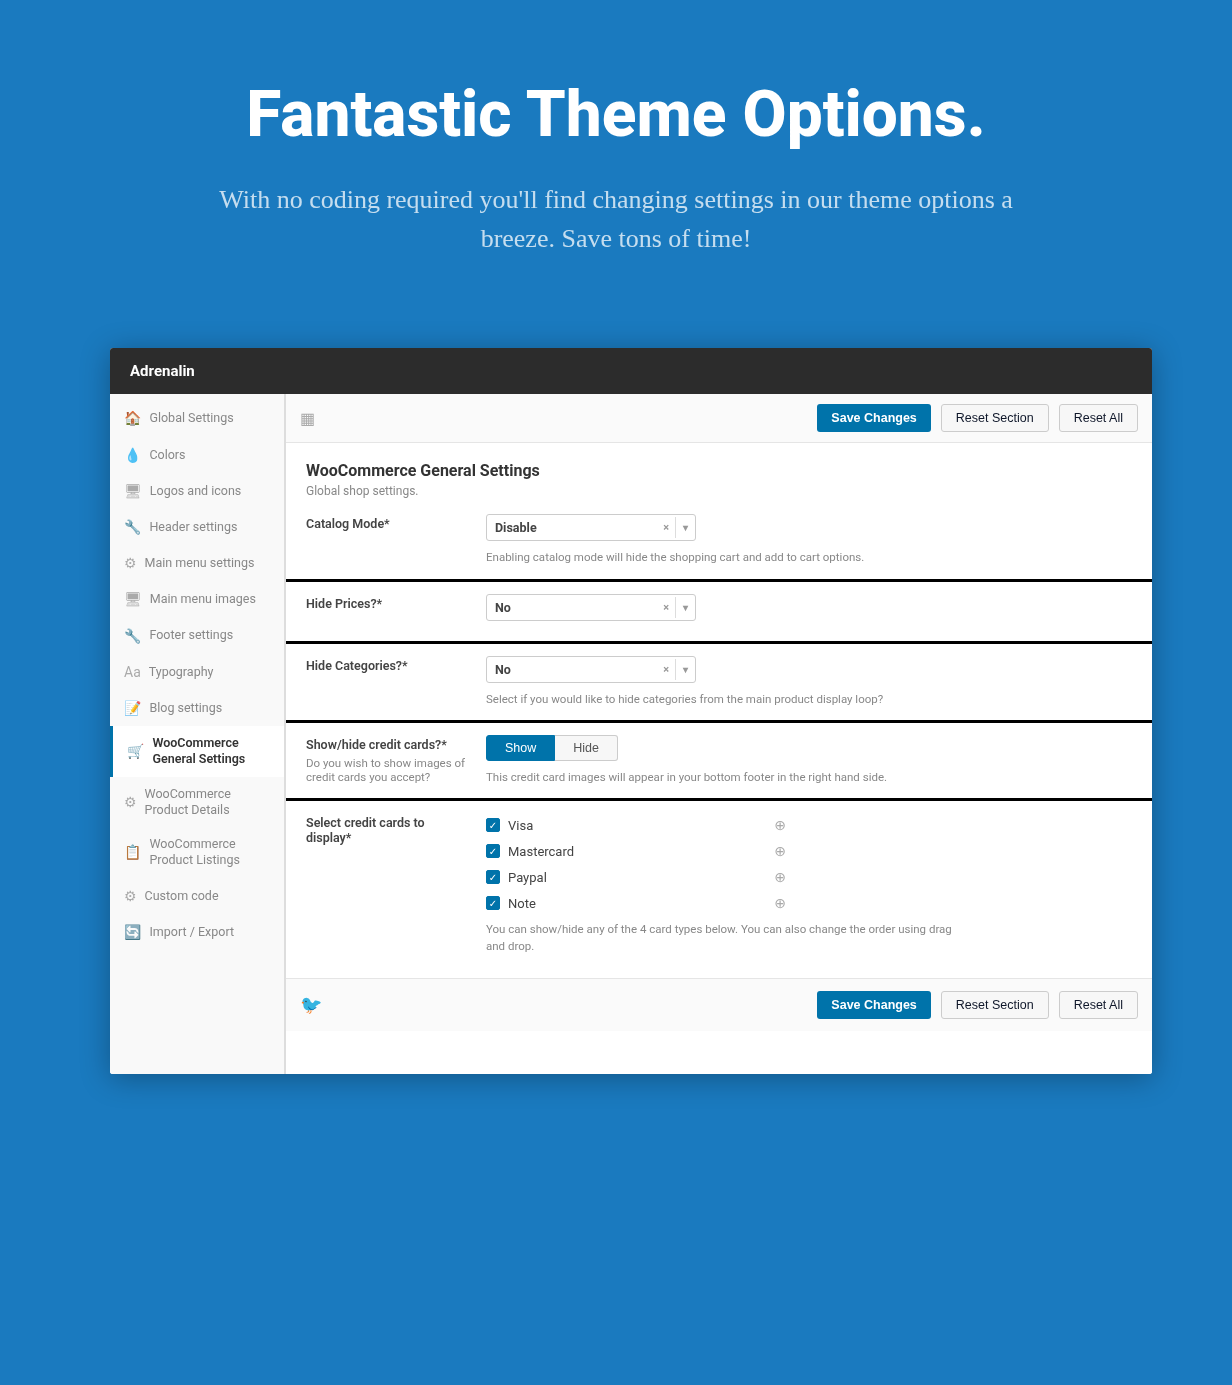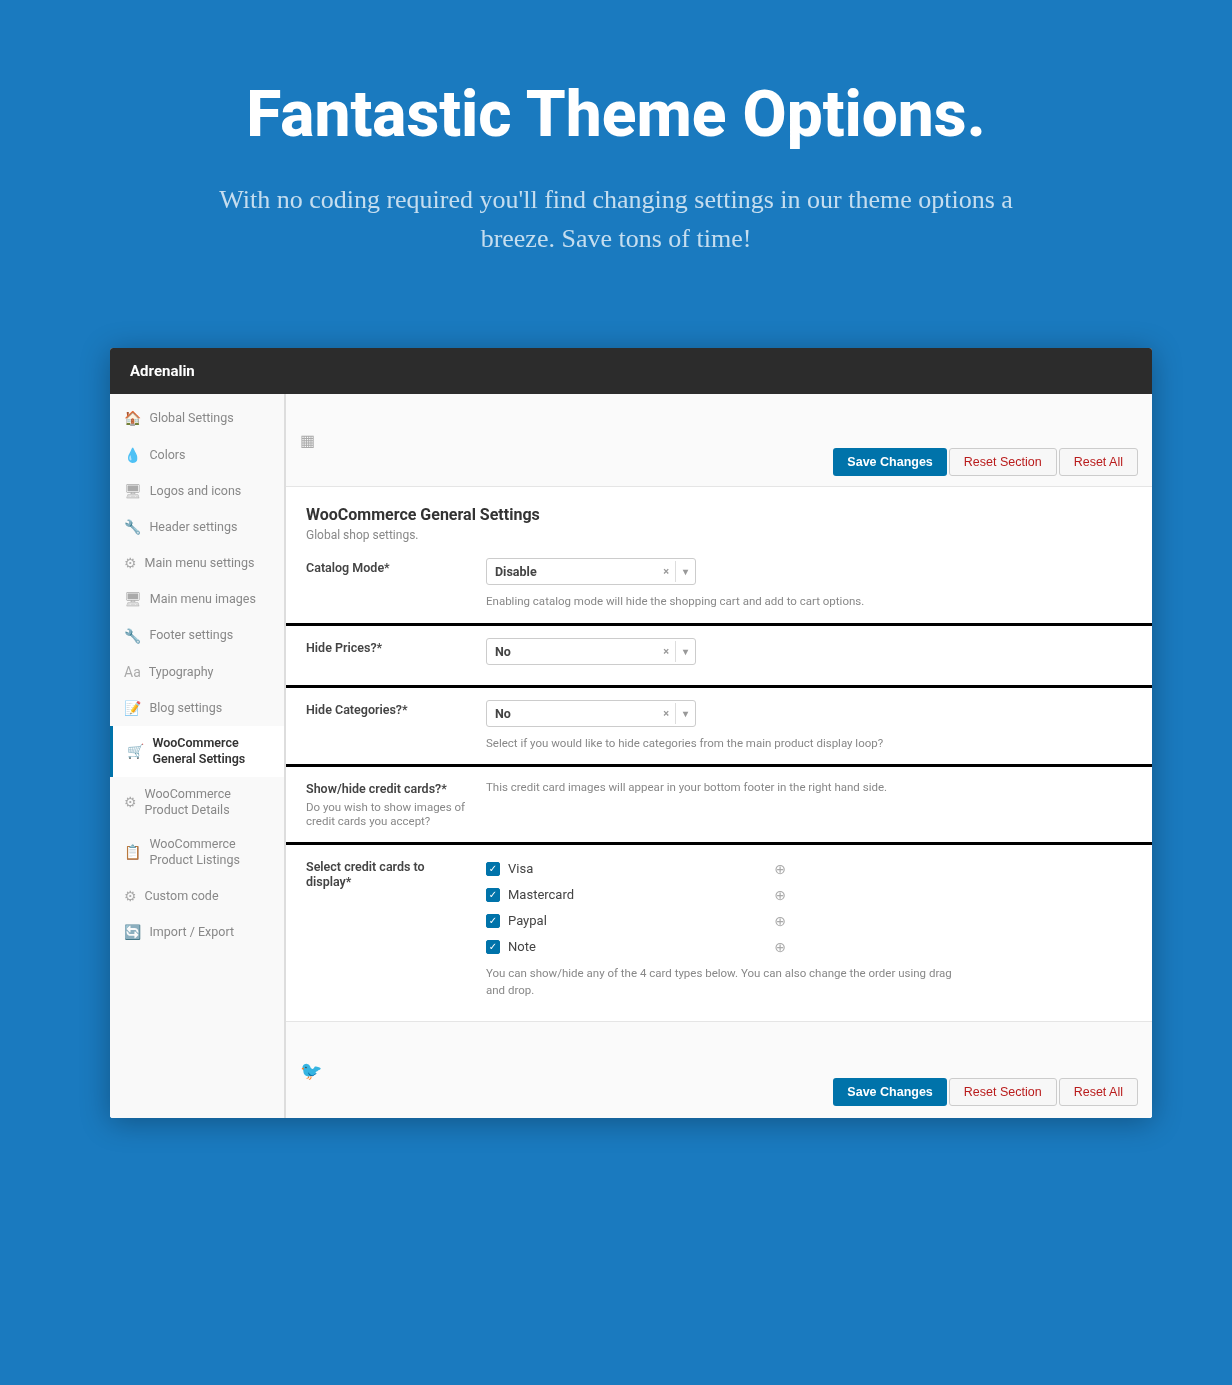--- a/index.html
+++ b/index.html
@@ -82,35 +82,35 @@
     .toolbar {
       display: flex;
       align-items: center;
       justify-content: space-between;
       padding: 10px 14px;
       border-bottom: 1px solid #e5e5e5;
       background: #fafafa;
     }
     .toolbar-left { display: flex; align-items: center; gap: 8px; }
     .toolbar-icon { color: #aaa; font-size: 16px; }
-    .toolbar-right { display: flex; gap: 2px; margin-top: 44px; }
+    .toolbar-right { display: flex; gap: 10px; }
 
     .btn-primary {
       background: #0073aa;
       color: #fff;
       border: none;
       padding: 6px 14px;
       font-size: 12.5px;
       border-radius: 3px;
       cursor: pointer;
       font-weight: 600;
     }
     .btn-secondary {
       background: #f7f7f7;
-      color: #b91c1c;
+      color: #0f172a;
       border: 1px solid #ccc;
       padding: 6px 14px;
       font-size: 12.5px;
       border-radius: 3px;
       cursor: pointer;
     }
 
     .section-header {
       padding: 18px 20px 4px;
     }
@@ -362,20 +362,24 @@
               </div>
               <div class="help-text">Select if you would like to hide categories from the main product display loop?</div>
             </div>
           </div>
           <div class="setting-row">
             <div class="setting-label-col">
               <div class="setting-label">Show/hide credit cards?*</div>
               <div style="font-size: 11.5px; color: rgb(136, 136, 136); margin-top: 4px;">Do you wish to show images of credit cards you accept?</div>
             </div>
             <div class="setting-content-col">
+              <div class="toggle-group">
+                <button class="toggle-btn active">Show</button>
+                <button class="toggle-btn">Hide</button>
+              </div>
               <div class="help-text">This credit card images will appear in your bottom footer in the right hand side.</div>
             </div>
           </div>
           <div class="setting-row">
             <div class="setting-label-col">
               <div class="setting-label">Select credit cards to display*</div>
             </div>
             <div class="setting-content-col">
               <div class="credit-card-list">
                 <div class="credit-card-item">

